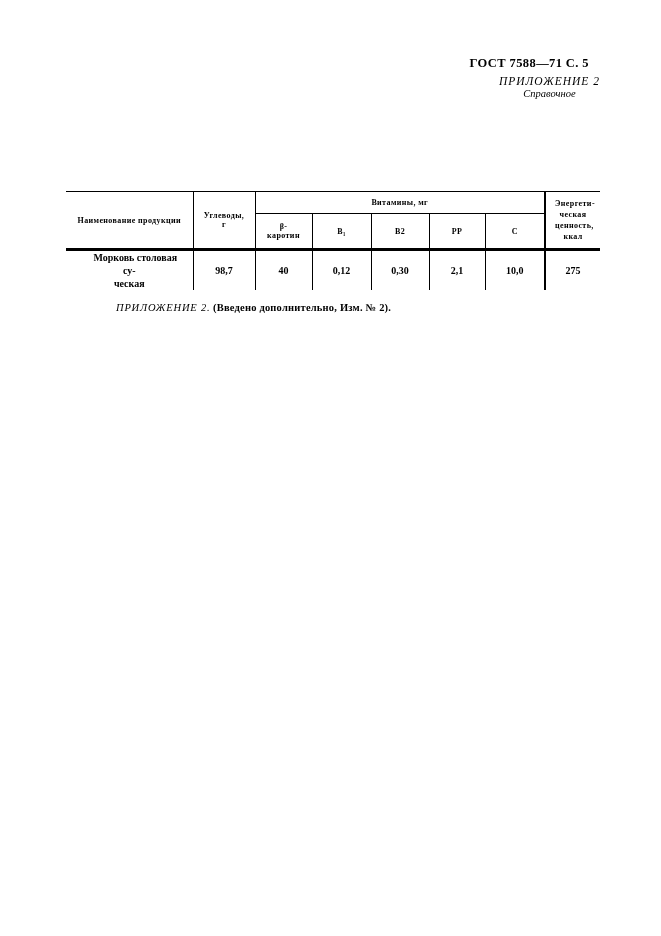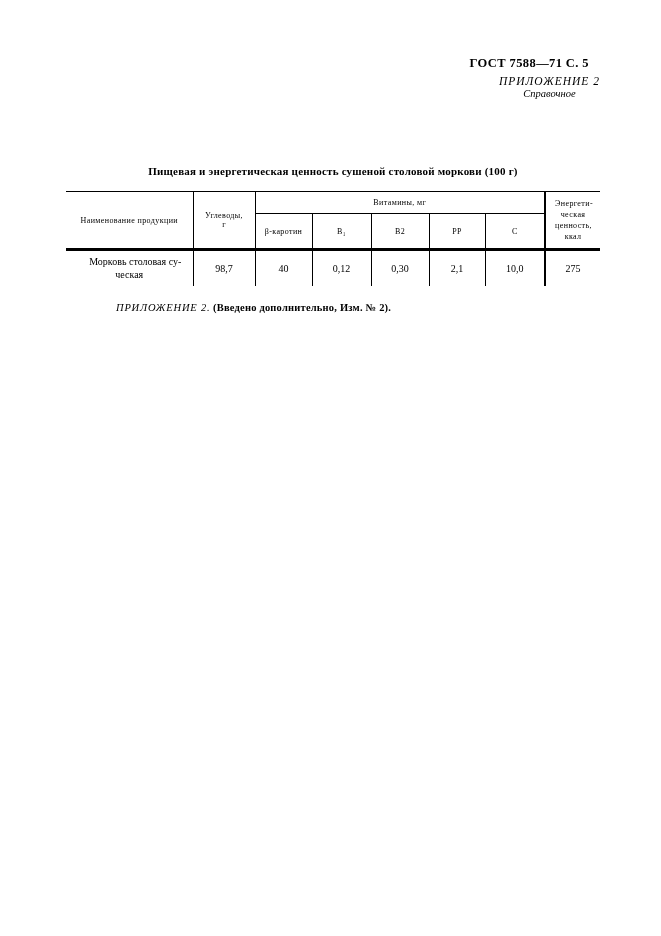--- a/index.html
+++ b/index.html
@@ -55,21 +55,21 @@
     position: absolute;
     top: 191px;
     left: 66px;
     width: 534px;
     border-collapse: collapse;
     table-layout: fixed;
     border-top: 1.5px solid #000;
   }
   table.nutrition th, table.nutrition td {
     border-left: 1px solid #000;
-    font-weight: normal;
+    font-weight: bold;
     vertical-align: middle;
     padding: 0 9px;
   }
   table.nutrition th { font-size: 8px; letter-spacing: 0.4px; text-align: center; }
   table.nutrition .no-left { border-left: none; }
   table.nutrition .energy-col { border-left: 2px solid #000; }
   .vitamins-group { border-bottom: 1px solid #000; height: 22px; }
   .subhead-row th { height: 36px; }
   table.nutrition tbody td {
     border-top: 3px solid #000;
@@ -113,21 +113,20 @@
 
 <div class="page">
 
   <div class="gost-ref">ГОСТ 7588—71 С. 5</div>
 
   <div class="appendix-block">
     <div class="appendix-label">ПРИЛОЖЕНИЕ 2</div>
     <div class="appendix-type">Справочное</div>
   </div>
 
-  <div class="table-title">Пищевая и энергетическая ценность сушеной столовой моркови (100 г)</div>
 
   <table class="nutrition">
     <colgroup>
       <col style="width:127px">
       <col style="width:62px">
       <col style="width:57px">
       <col style="width:59px">
       <col style="width:58px">
       <col style="width:56px">
       <col style="width:60px">

